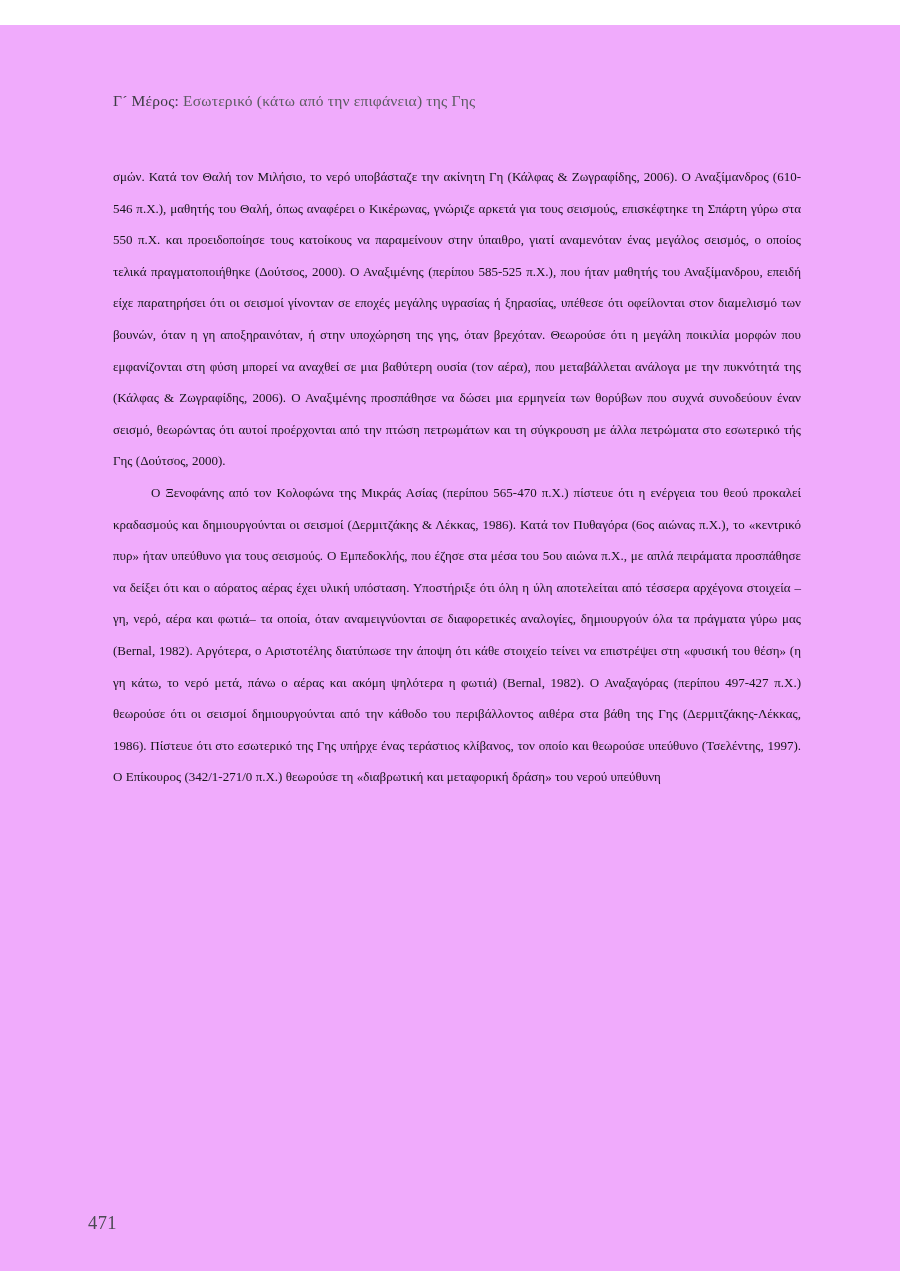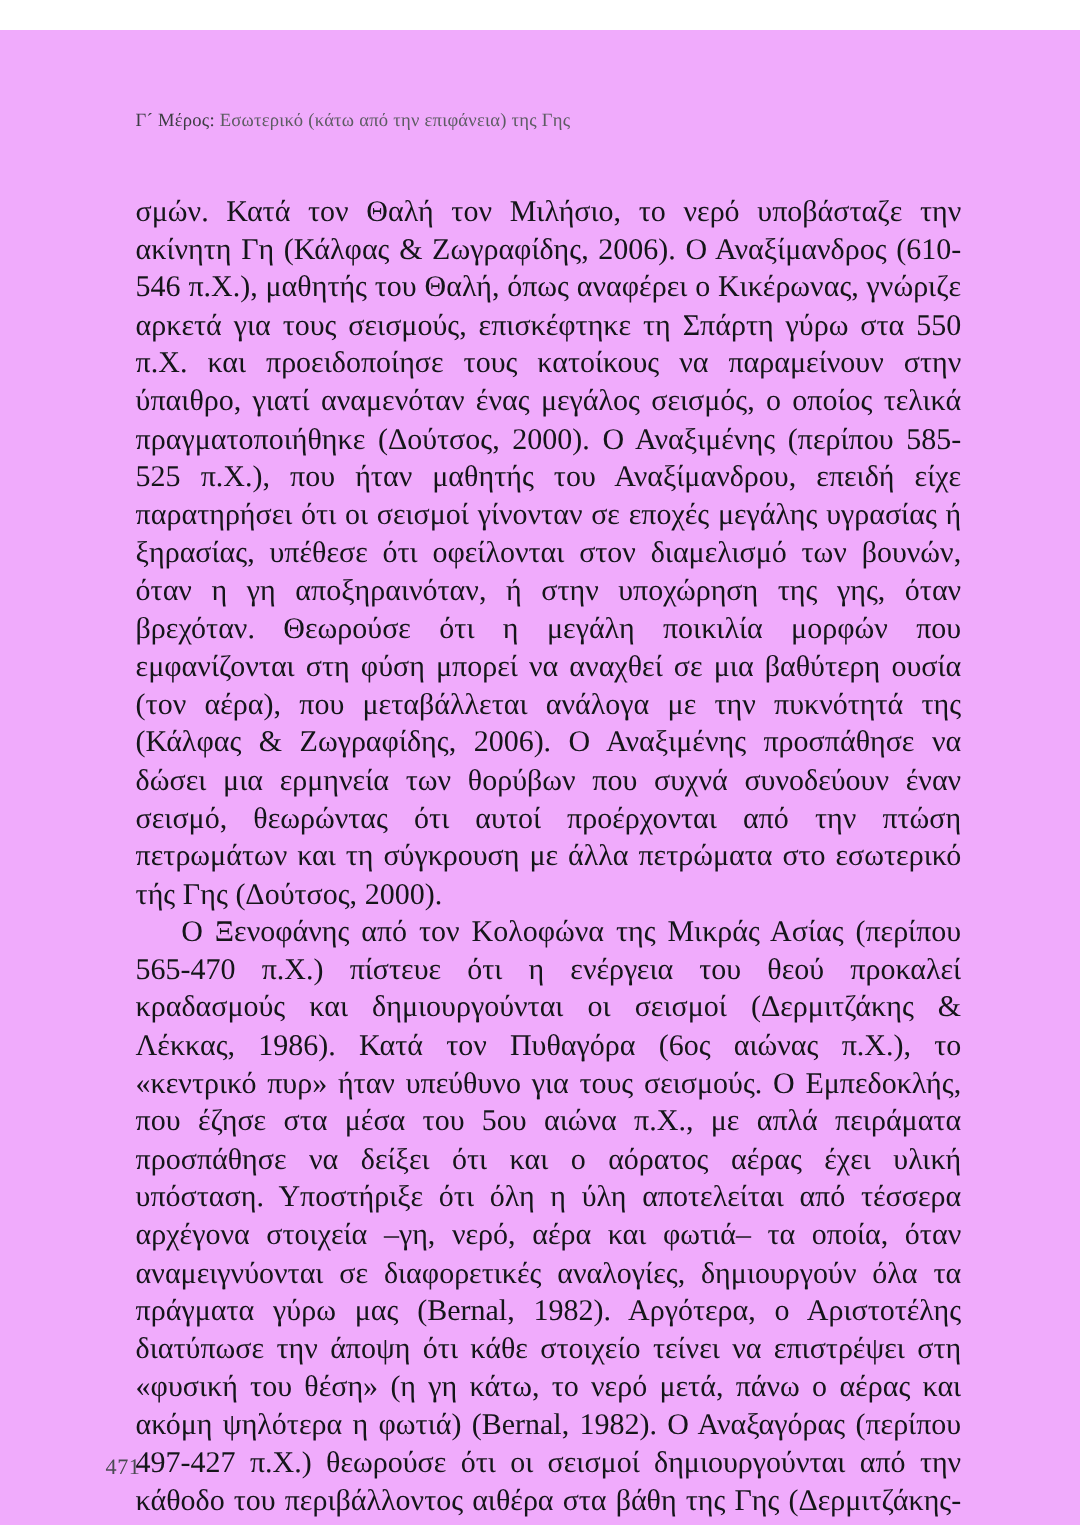--- a/index.html
+++ b/index.html
@@ -40,21 +40,21 @@
     color: #3d3d44;
   }
   .body-text {
     position: absolute;
     left: 113px;
     top: 136px;
     width: 688px;
   }
   .para {
     margin: 0;
-    font-size: 25px;
+    font-size: 13px;
     line-height: 31.6px;
     text-align: justify;
     text-justify: inter-word;
     color: #15151a;
     hyphens: manual;
     word-spacing: 0.1px;
   }
   .para.indent {
     text-indent: 38px;
   }

